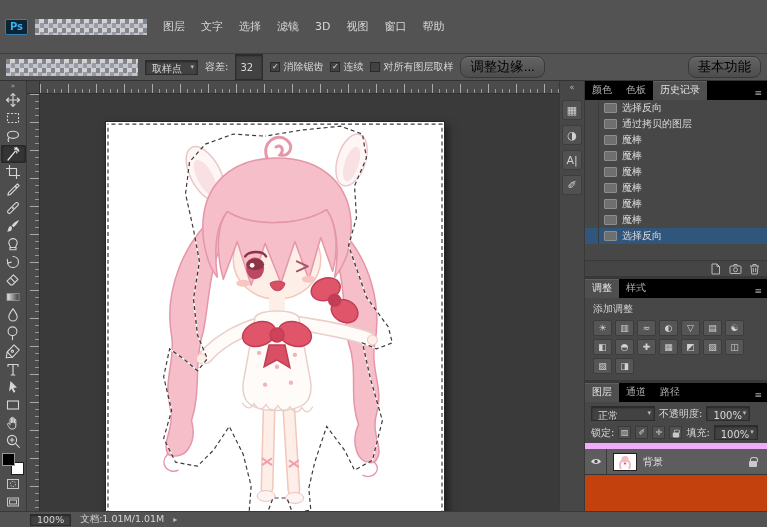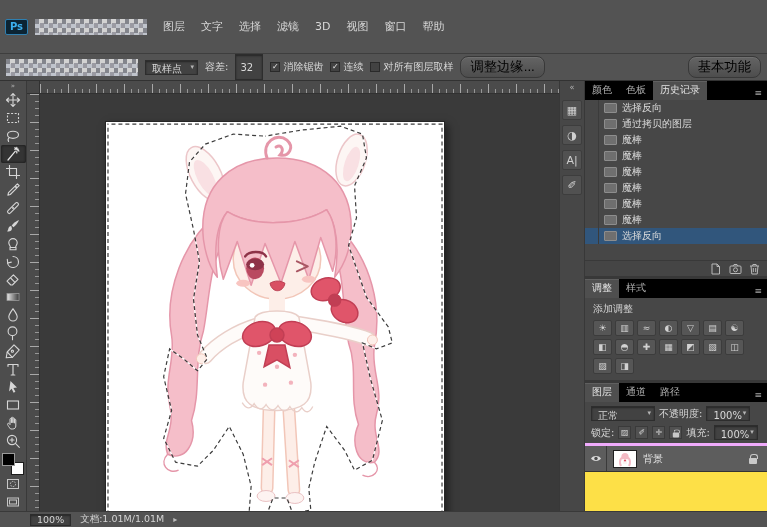--- a/index.html
+++ b/index.html
@@ -86,21 +86,21 @@
 
   .layers-controls{padding:4px 6px 3px;display:flex;flex-direction:column;gap:4px}
   .lrow{display:flex;align-items:center;gap:4px;font-size:10px;white-space:nowrap}
   .blend-select{width:64px}
   .mini-drop{width:44px}
   .lock-ic{width:13px;height:13px;background:#515151;border:1px solid #3a3a3a;display:inline-flex;align-items:center;
            justify-content:center;font-size:8px;color:#cfcfcf}
   .padlock{display:inline-block;width:8px;height:6px;background:#c9c9c9;border-radius:1px;position:relative;margin-top:4px}
   .padlock::before{content:"";position:absolute;left:1px;top:-4px;width:6px;height:4px;border:1.4px solid #c9c9c9;
                    border-bottom:none;border-radius:3px 3px 0 0}
-  .layer-list{flex:1;background:#fde047;border-top:3px solid #f0abfc}
+  .layer-list{flex:1;background:#c2410c;border-top:6px solid #f0abfc}
   .layer-row{height:26px;display:flex;align-items:center;background:#5d5d5d;border-bottom:1px solid #343434}
   .eye-cell{flex:0 0 22px;align-self:stretch;display:flex;align-items:center;justify-content:center;border-right:1px solid #3a3a3a}
   .layer-thumb{width:24px;height:18px;margin:0 6px;border:1px solid #1f1f1f;background:#fff;flex:0 0 24px;overflow:hidden}
   .layer-name{font-size:10px;color:#e2e2e2}
   .layer-lock{margin-left:auto;margin-right:10px}
 
   
   .status-bar{flex:0 0 16px;background:#535353;border-top:1px solid #393939;display:flex;align-items:center;gap:9px;
               padding-left:30px;font-size:9.5px;color:#d5d5d5}
   .zoom-box{background:#424242;border:1px solid #2c2c2c;box-shadow:inset 0 1px 2px rgba(0,0,0,.4);height:12px;

